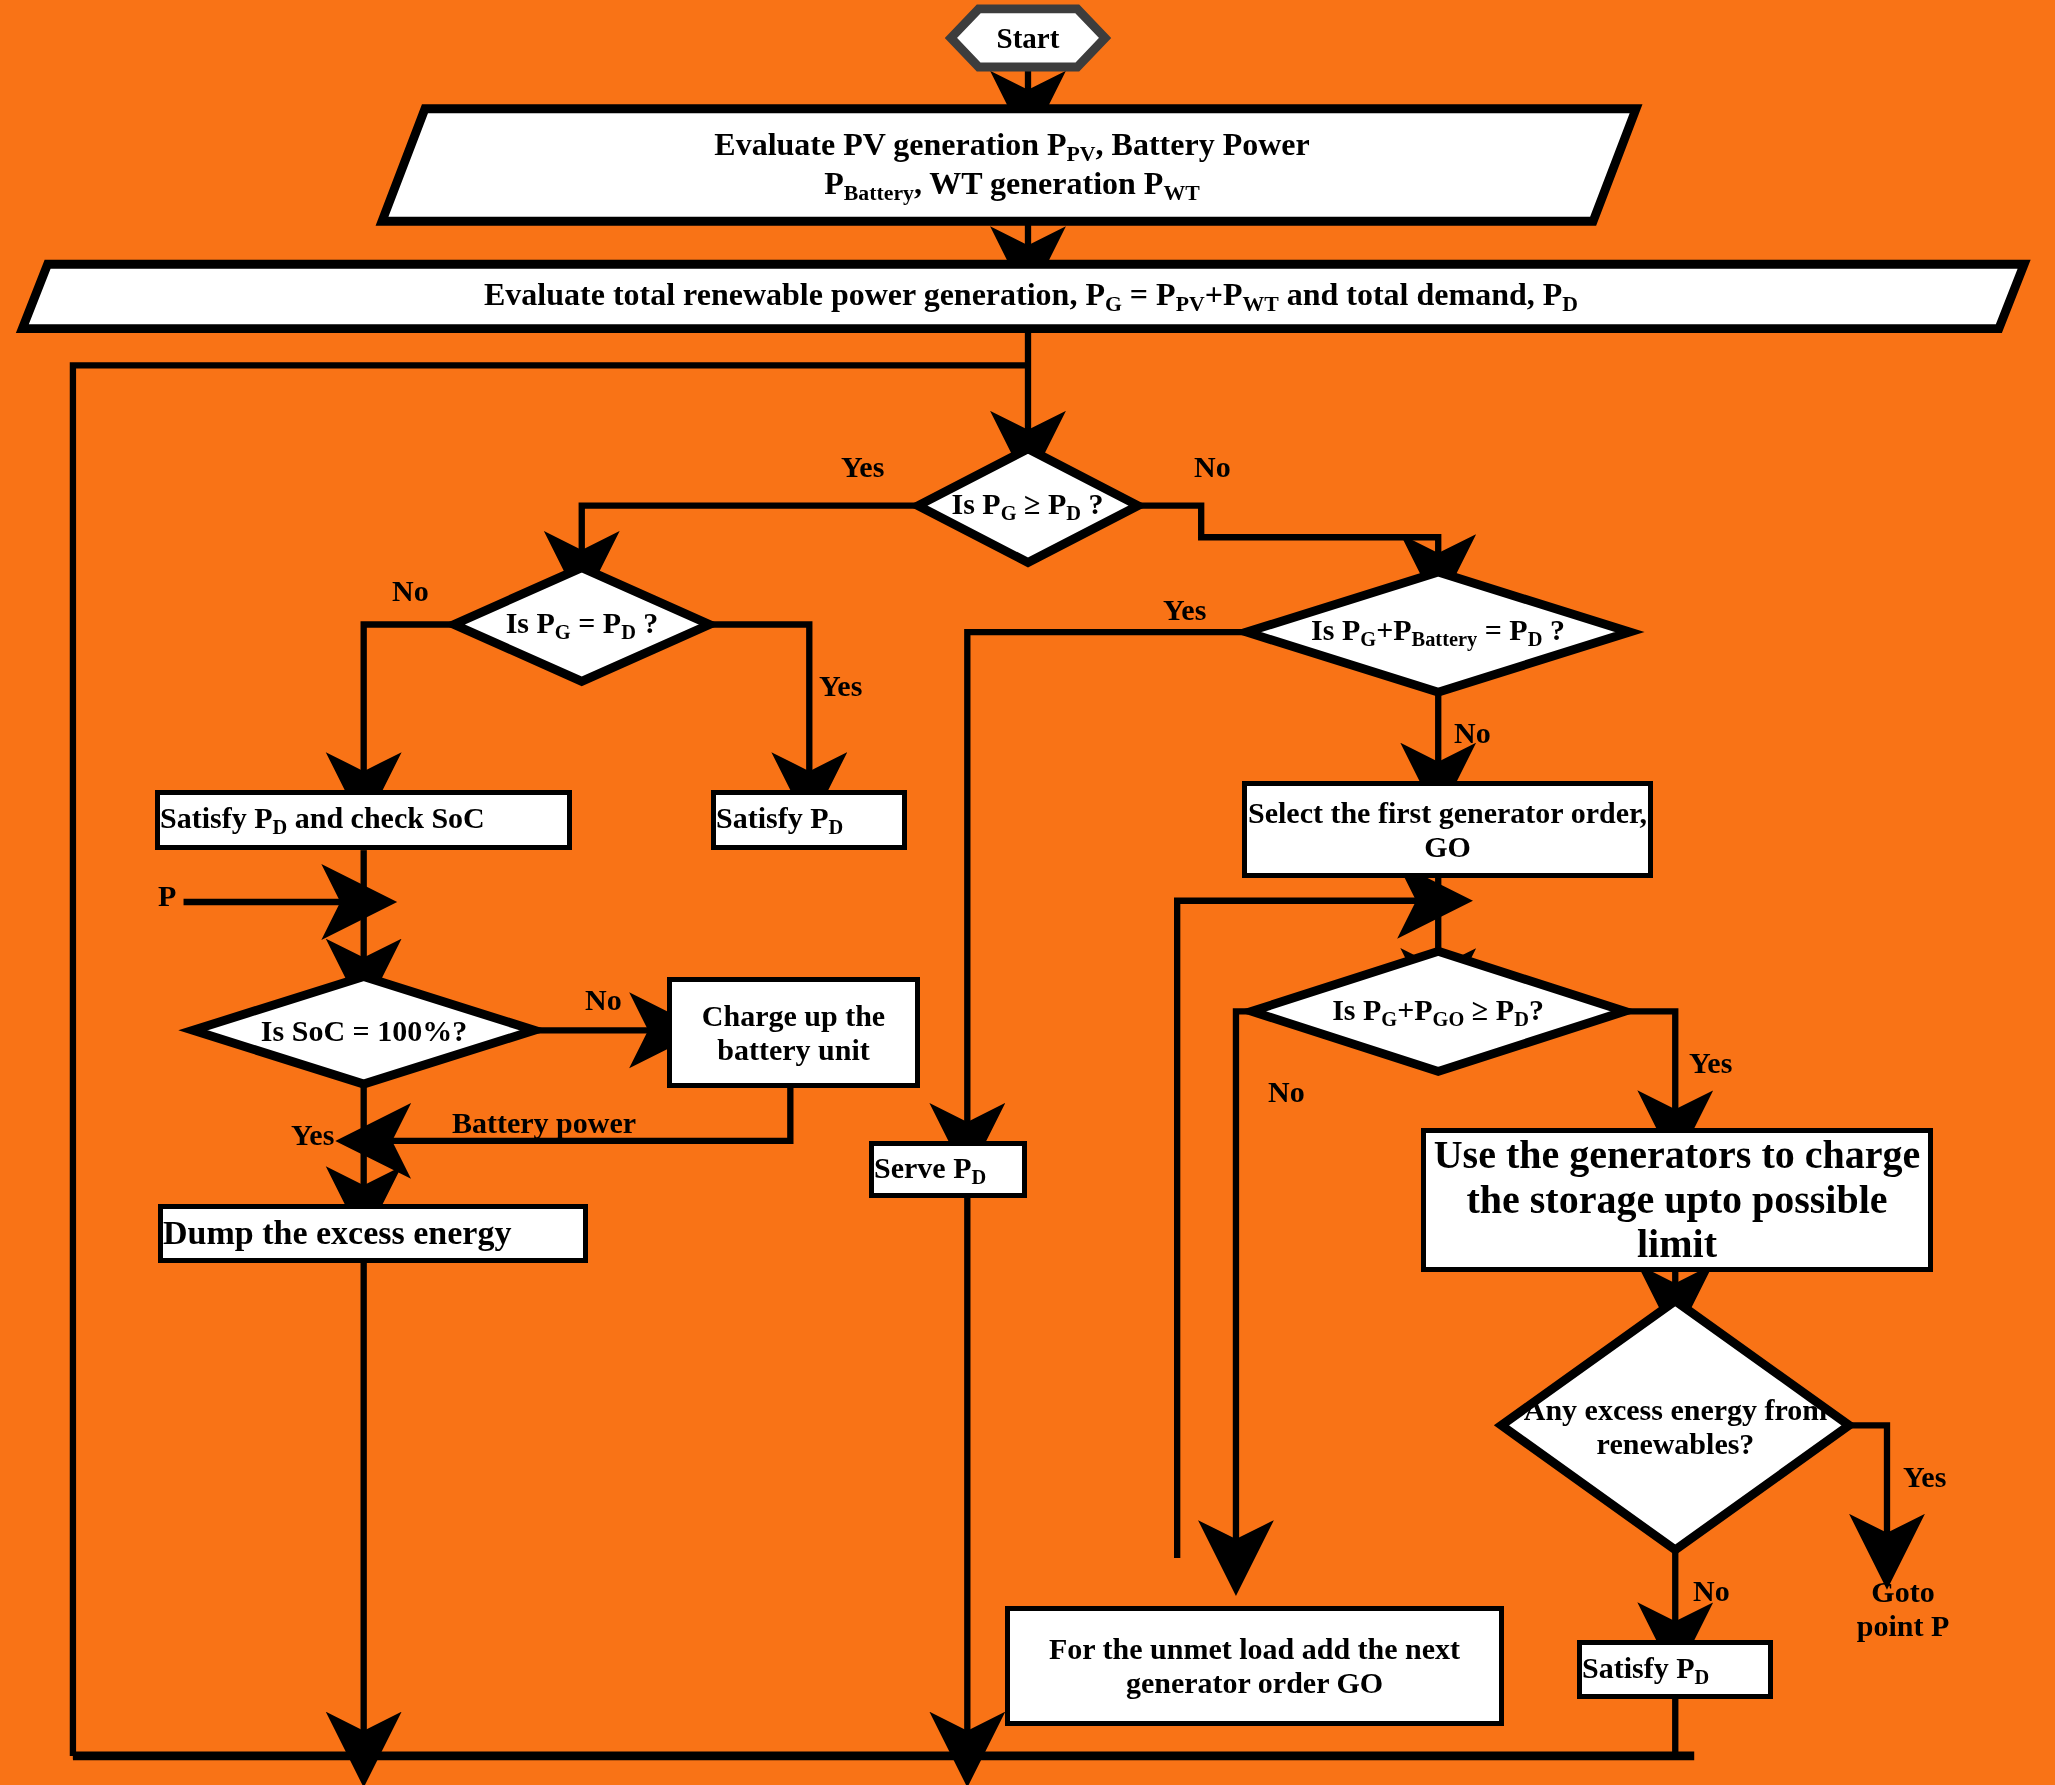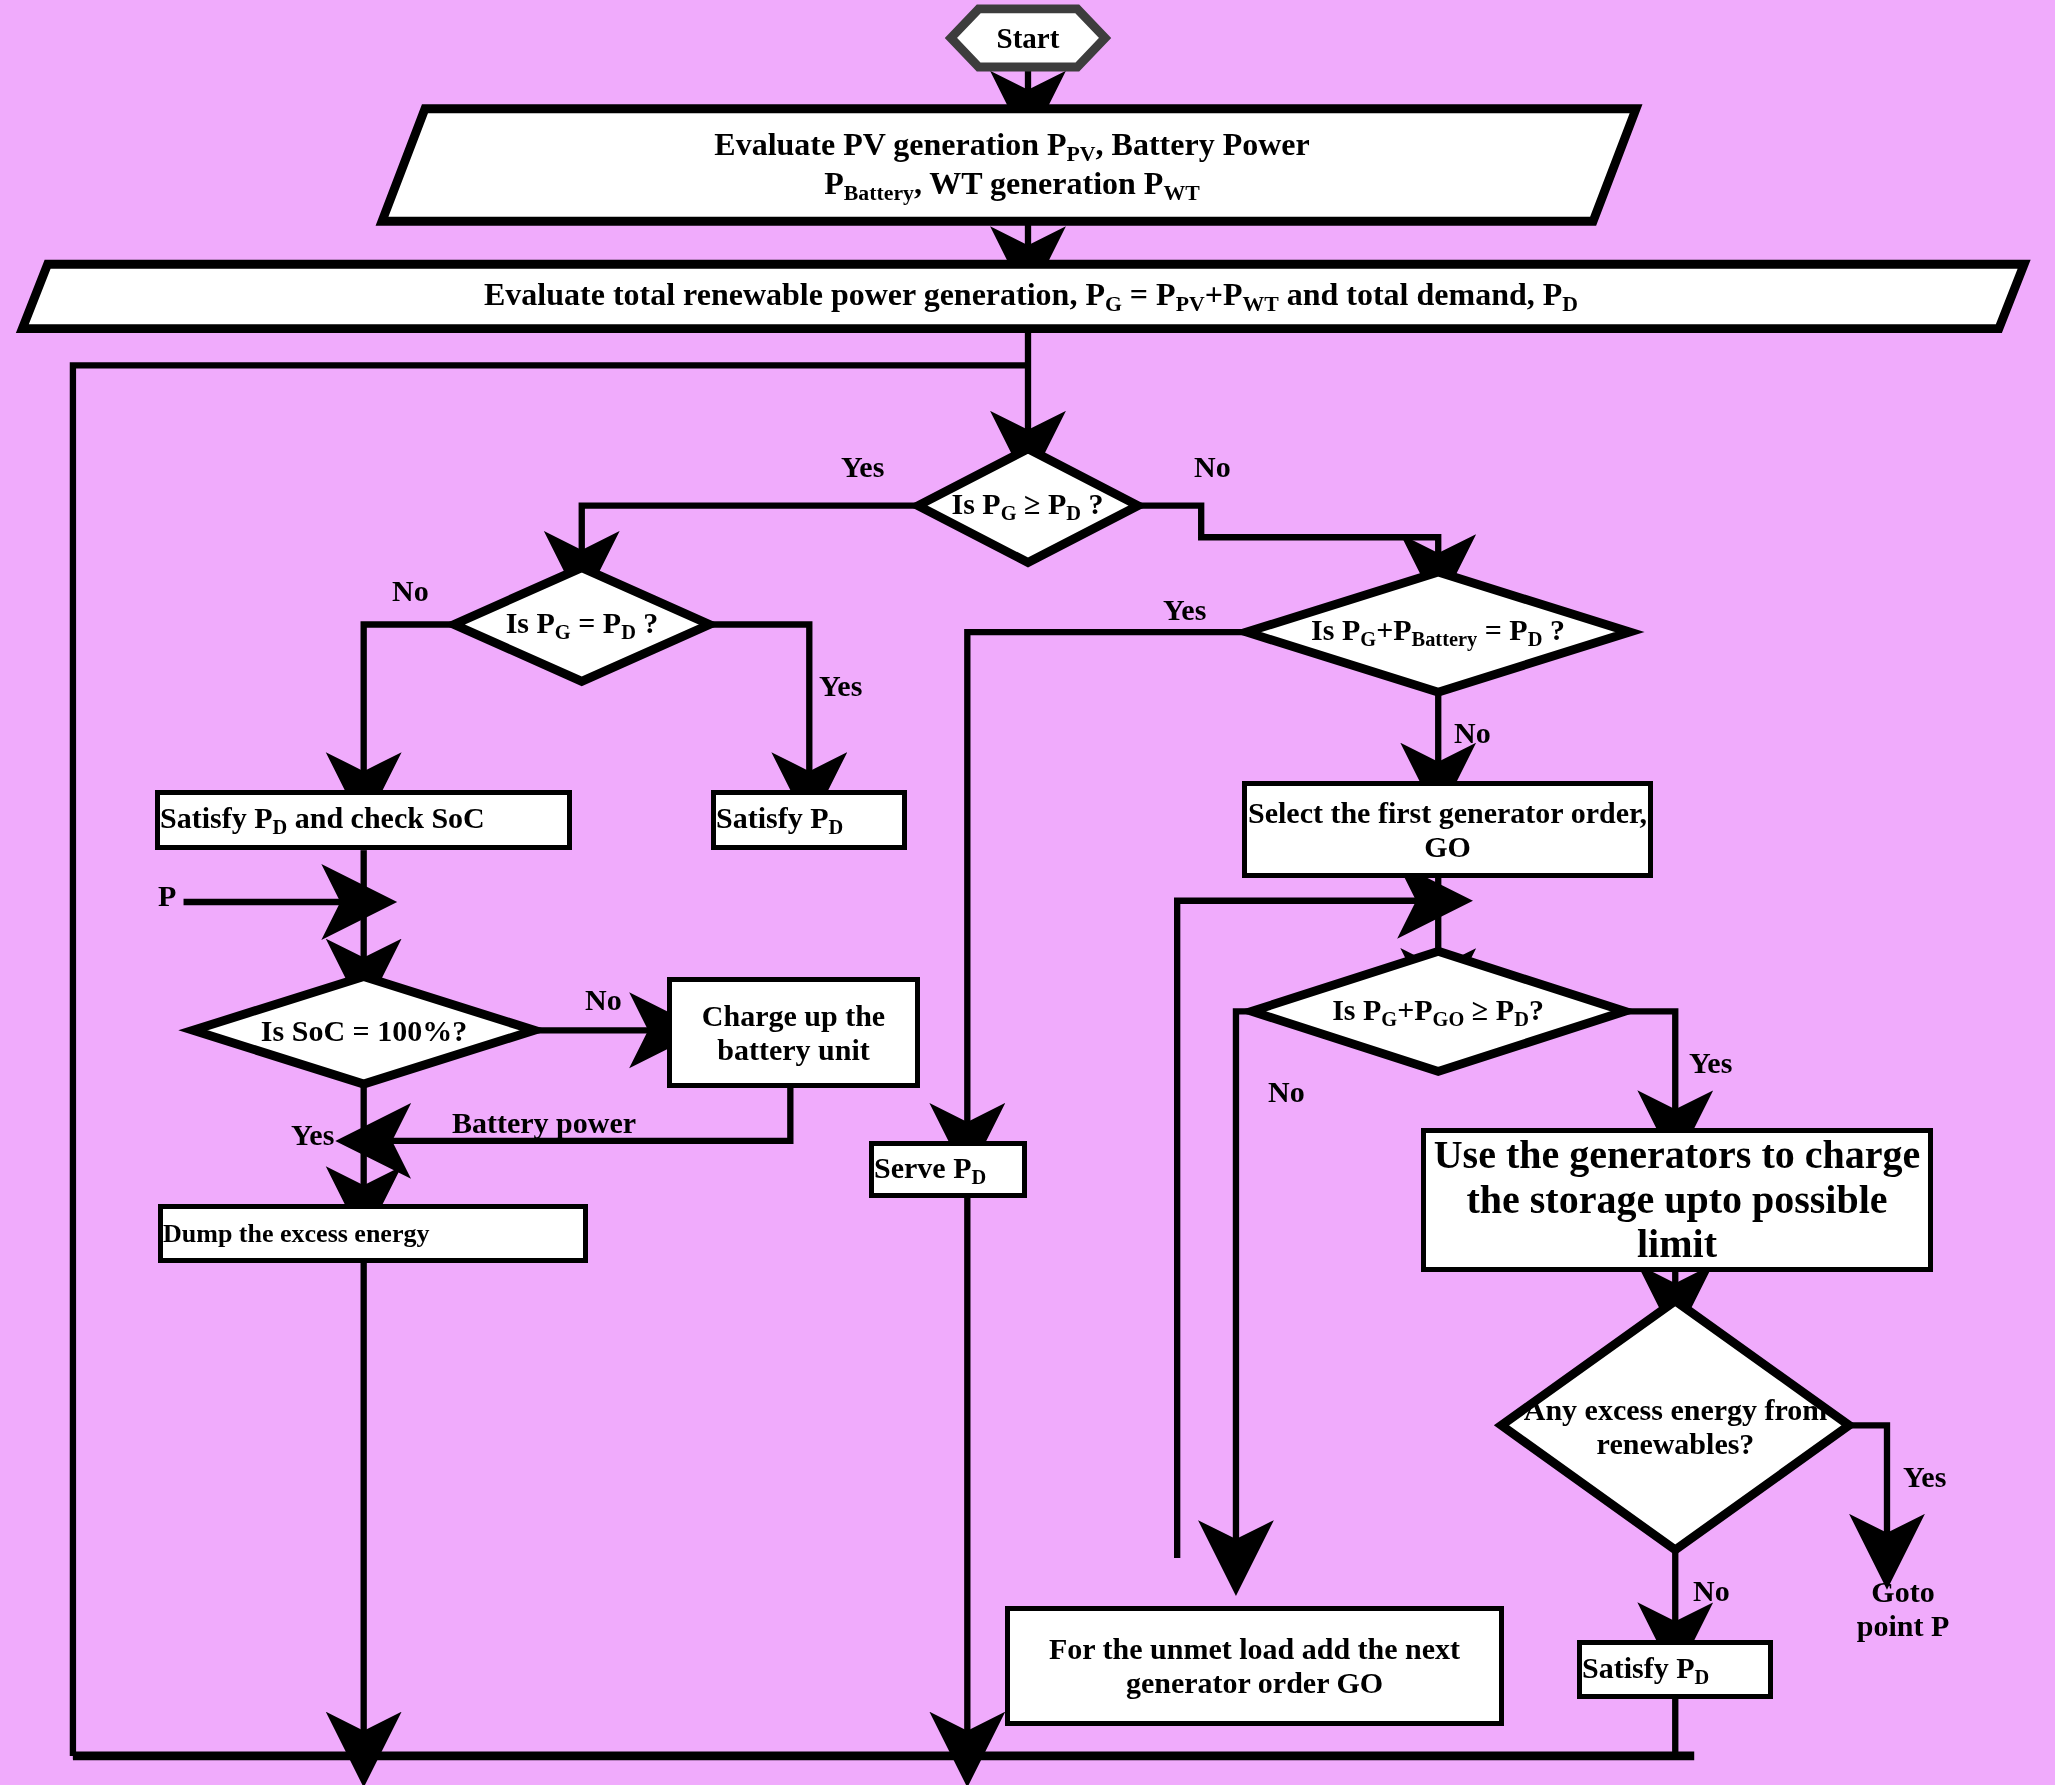--- a/index.html
+++ b/index.html
@@ -1,17 +1,17 @@
 <!DOCTYPE html>
 <html style="font-size:10px"><head>
 <meta charset="utf-8">
 <style>
   html,body{margin:0;padding:0;background:#fff;}
   body{font-family:"Liberation Serif",serif;}
-  #canvas{position:relative;width:2056px;height:1785px;background:#f0abfc;overflow:hidden;}
+  #canvas{position:relative;width:2056px;height:1785px;background:#f97316;overflow:hidden;}
   svg.layer{position:absolute;left:0;top:0;width:2056px;height:1785px;}
   .node{position:absolute;box-sizing:border-box;display:flex;align-items:center;justify-content:flex-start;
         text-align:center;font-weight:bold;color:#000;line-height:1.12;background:#fff;}
   .proc{border:5.7px solid #000;}
   .label{position:absolute;font-weight:bold;color:#000;white-space:nowrap;}
   .dia-txt{position:absolute;display:flex;align-items:center;justify-content:center;text-align:center;
            font-weight:bold;color:#000;line-height:1.12;pointer-events:none;}
   sub{font-size:0.68em;vertical-align:-0.28em;font-weight:bold;}
 </style>
 </head>
@@ -150,21 +150,21 @@
   </div>
 
   <div class="node proc" style="left:667px;top:977px;width:253px;height:111px;font-size:30px;">
     <div>Charge up the battery unit</div>
   </div>
 
   <div class="node proc" style="left:869px;top:1141px;width:158px;height:57px;font-size:30px;">
     <div>Serve P<sub>D</sub></div>
   </div>
 
-  <div class="node proc" style="left:158px;top:1204px;width:430px;height:59px;font-size:26px;">
+  <div class="node proc" style="left:158px;top:1204px;width:430px;height:59px;font-size:34px;">
     <div>Dump the excess energy</div>
   </div>
 
   <div class="node proc" style="left:1421px;top:1128px;width:512px;height:144px;font-size:40px;">
     <div>Use the generators to charge the storage upto possible limit</div>
   </div>
 
   <div class="node proc" style="left:1005px;top:1558px;width:499px;height:120px;font-size:30px;margin-top:48px;">
     <div>For the unmet load add the next generator order GO</div>
   </div>

